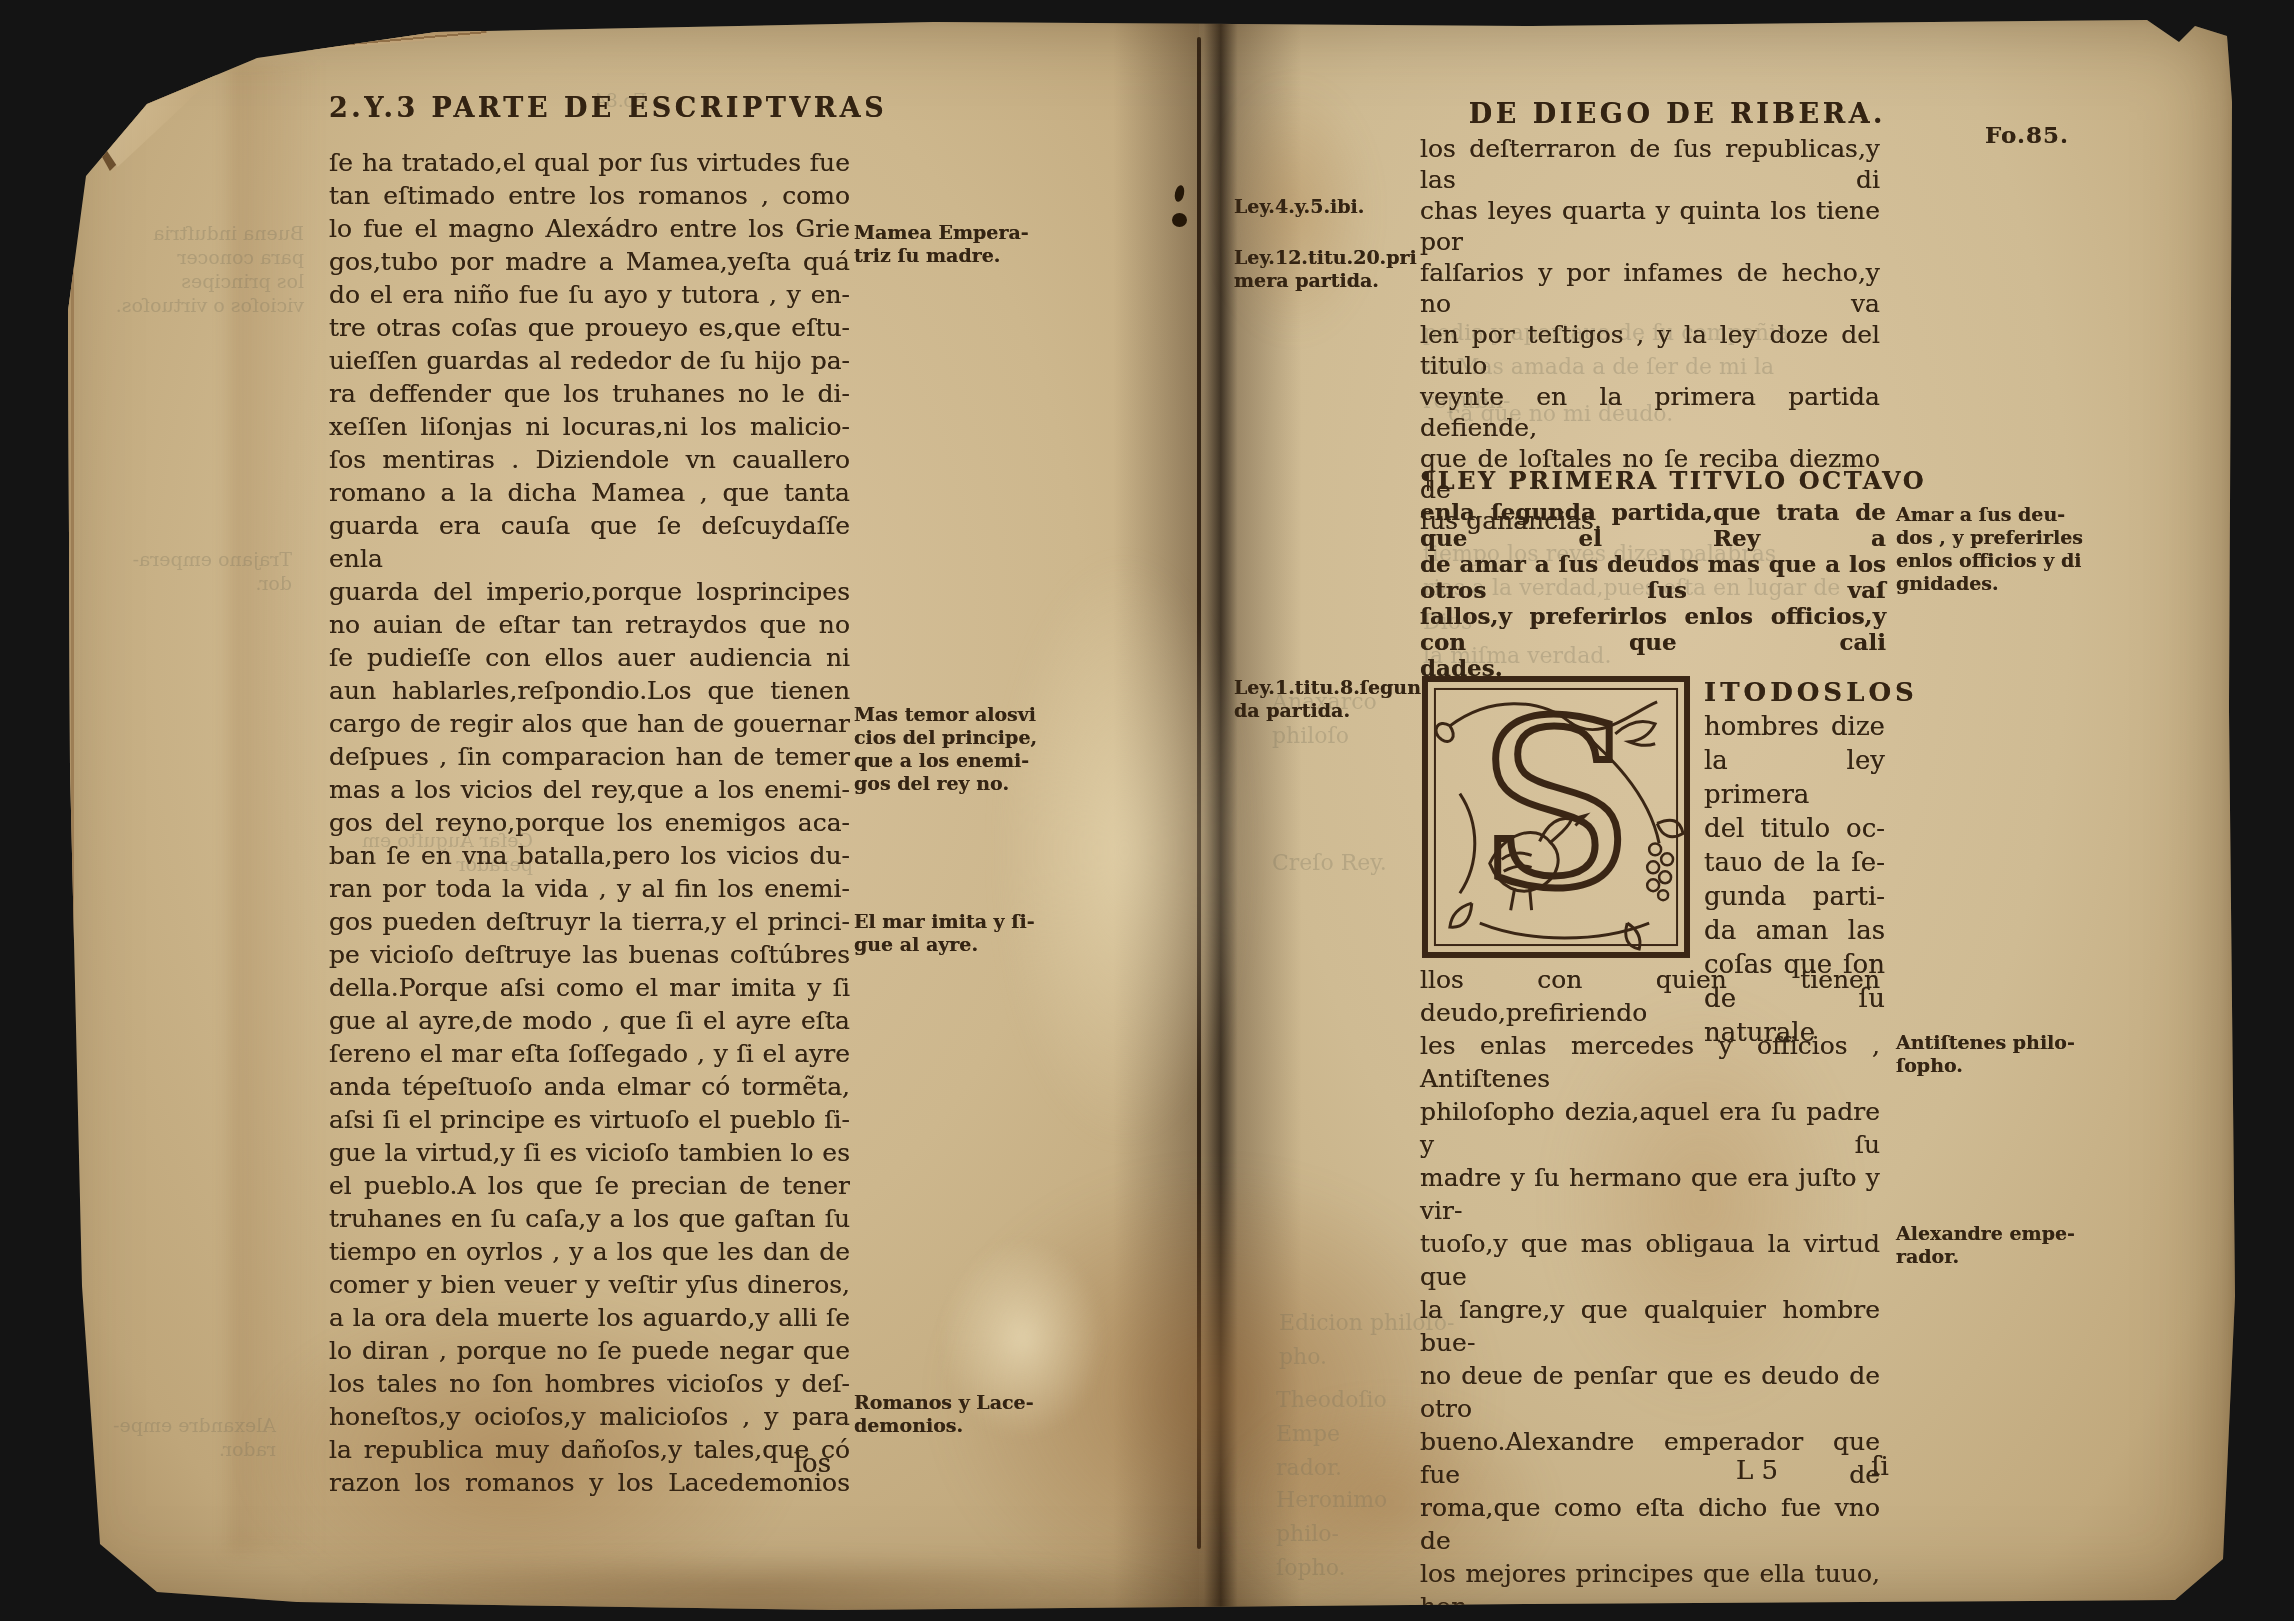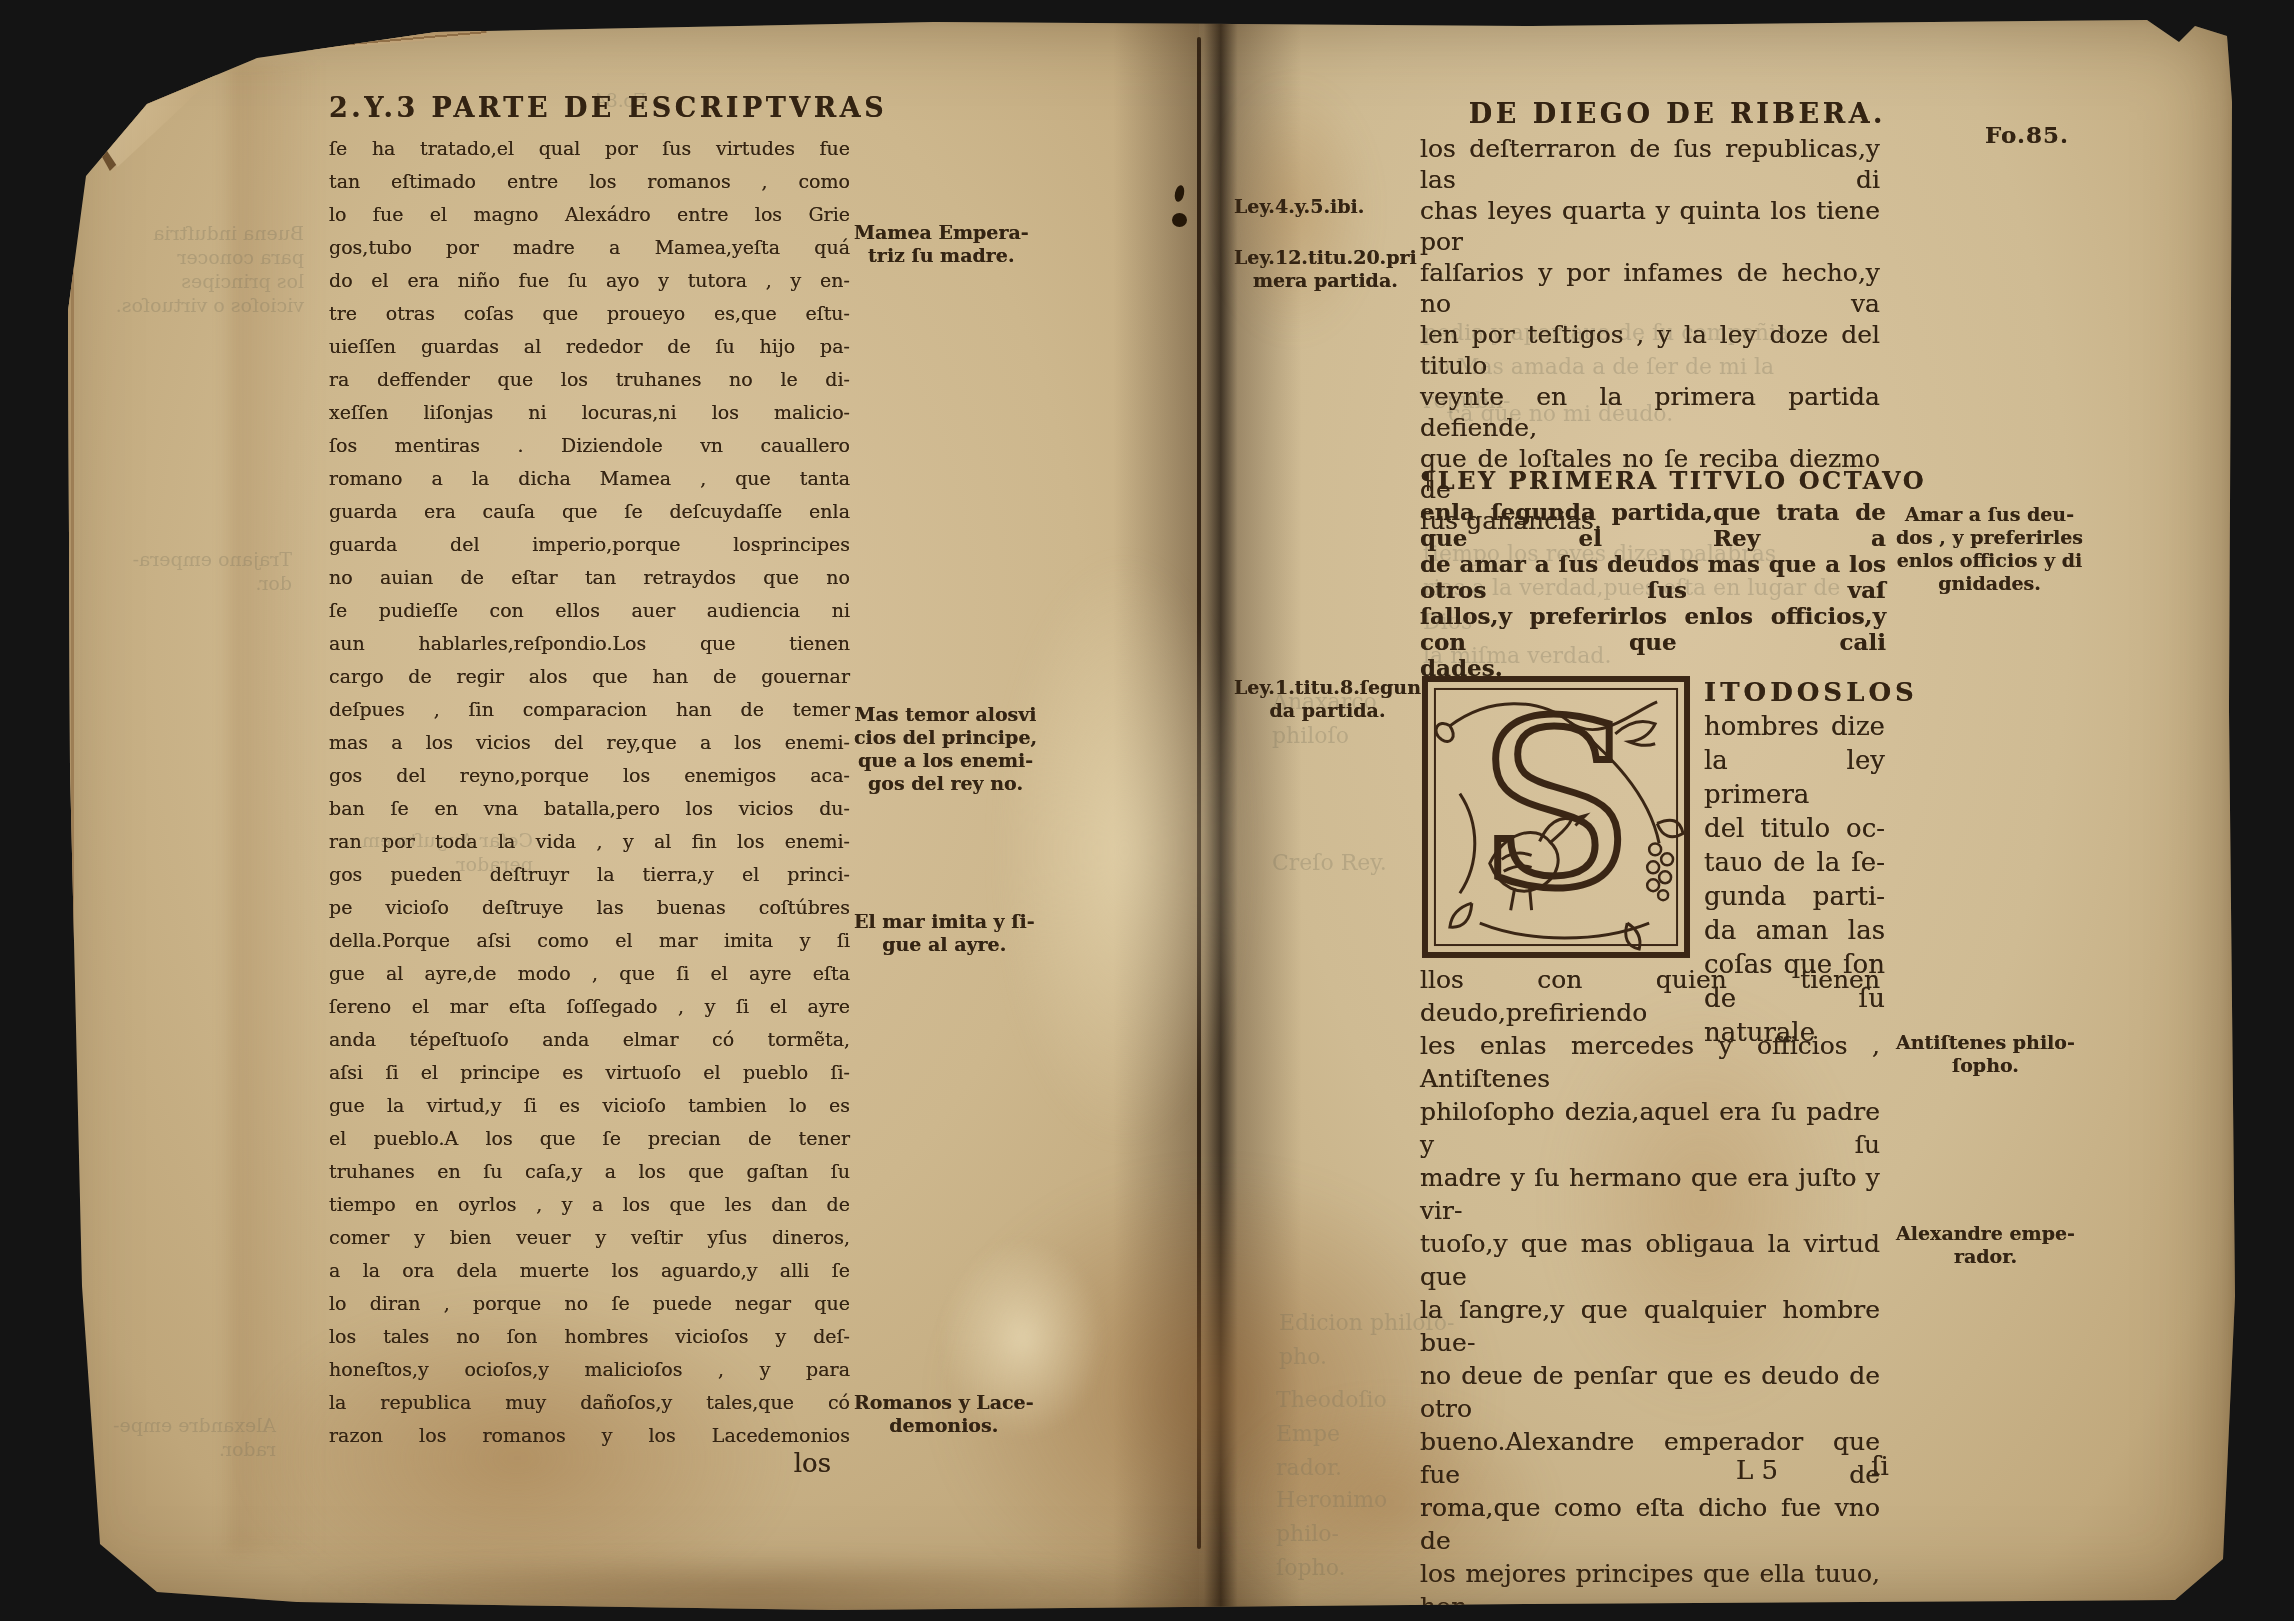--- a/index.html
+++ b/index.html
@@ -26,28 +26,28 @@
     clip-path:polygon(0 30%,100% 8%,32% 100%);filter:drop-shadow(4px 5px 4px rgba(40,25,10,.55));}
   #vignette{position:absolute;left:0;top:0;width:2199px;height:1602px;pointer-events:none;
     box-shadow:inset 0 0 90px rgba(70,45,18,.5),inset 0 0 14px rgba(70,45,18,.35);}
   .stain{position:absolute;border-radius:50%;pointer-events:none;}
   .ink{color:#342413;text-shadow:0 0 0.5px rgba(52,36,19,.65);}
   .header{position:absolute;font-size:27px;font-weight:700;letter-spacing:3.5px;white-space:nowrap;}
   .folio{position:absolute;font-size:23px;font-weight:700;letter-spacing:1px;margin-top:15px;}
   .tblock{position:absolute;}
   .line{text-align:justify;text-align-last:justify;white-space:normal;}
   .line.noj{text-align:left;text-align-last:left;}
-  #leftBody{left:291px;top:120px;width:521px;font-size:19px;line-height:33px;}
+  #leftBody{left:291px;top:134px;width:521px;font-size:25px;line-height:33px;}
   #introBlock{left:1382px;top:121px;width:460px;font-size:25px;line-height:31px;}
   #lawHead1{position:absolute;left:1382px;top:454px;width:473px;font-size:24px;font-weight:700;letter-spacing:2.5px;white-space:nowrap;}
   #lawHeadRest{left:1382px;top:487px;width:466px;font-size:23px;line-height:26px;font-weight:600;}
   #sideLines{left:1666px;top:663px;width:181px;font-size:26px;line-height:34px;}
   #sideLines .line:first-child{letter-spacing:4px;font-weight:600;}
   #rightBody{left:1382px;top:951px;width:460px;font-size:25px;line-height:33px;}
-  .mn{position:absolute;font-size:19px;line-height:23px;white-space:pre-line;font-weight:600;text-align:center;}
+  .mn{position:absolute;font-size:19px;line-height:23px;white-space:pre-line;font-weight:600;}
   .catch{position:absolute;font-size:26px;}
   .ghost{position:absolute;white-space:pre-line;color:#6e6a55;opacity:.26;filter:blur(0.6px);font-size:19px;line-height:24px;pointer-events:none;}
   .ghost.big{font-size:22px;line-height:34px;}
   .ghost.mir{transform:scaleX(-1);}
   .dot{position:absolute;background:#241708;border-radius:50%;}
   #initialBox{position:absolute;left:1382px;top:662px;}
 </style>
 </head>
 <body>
 

